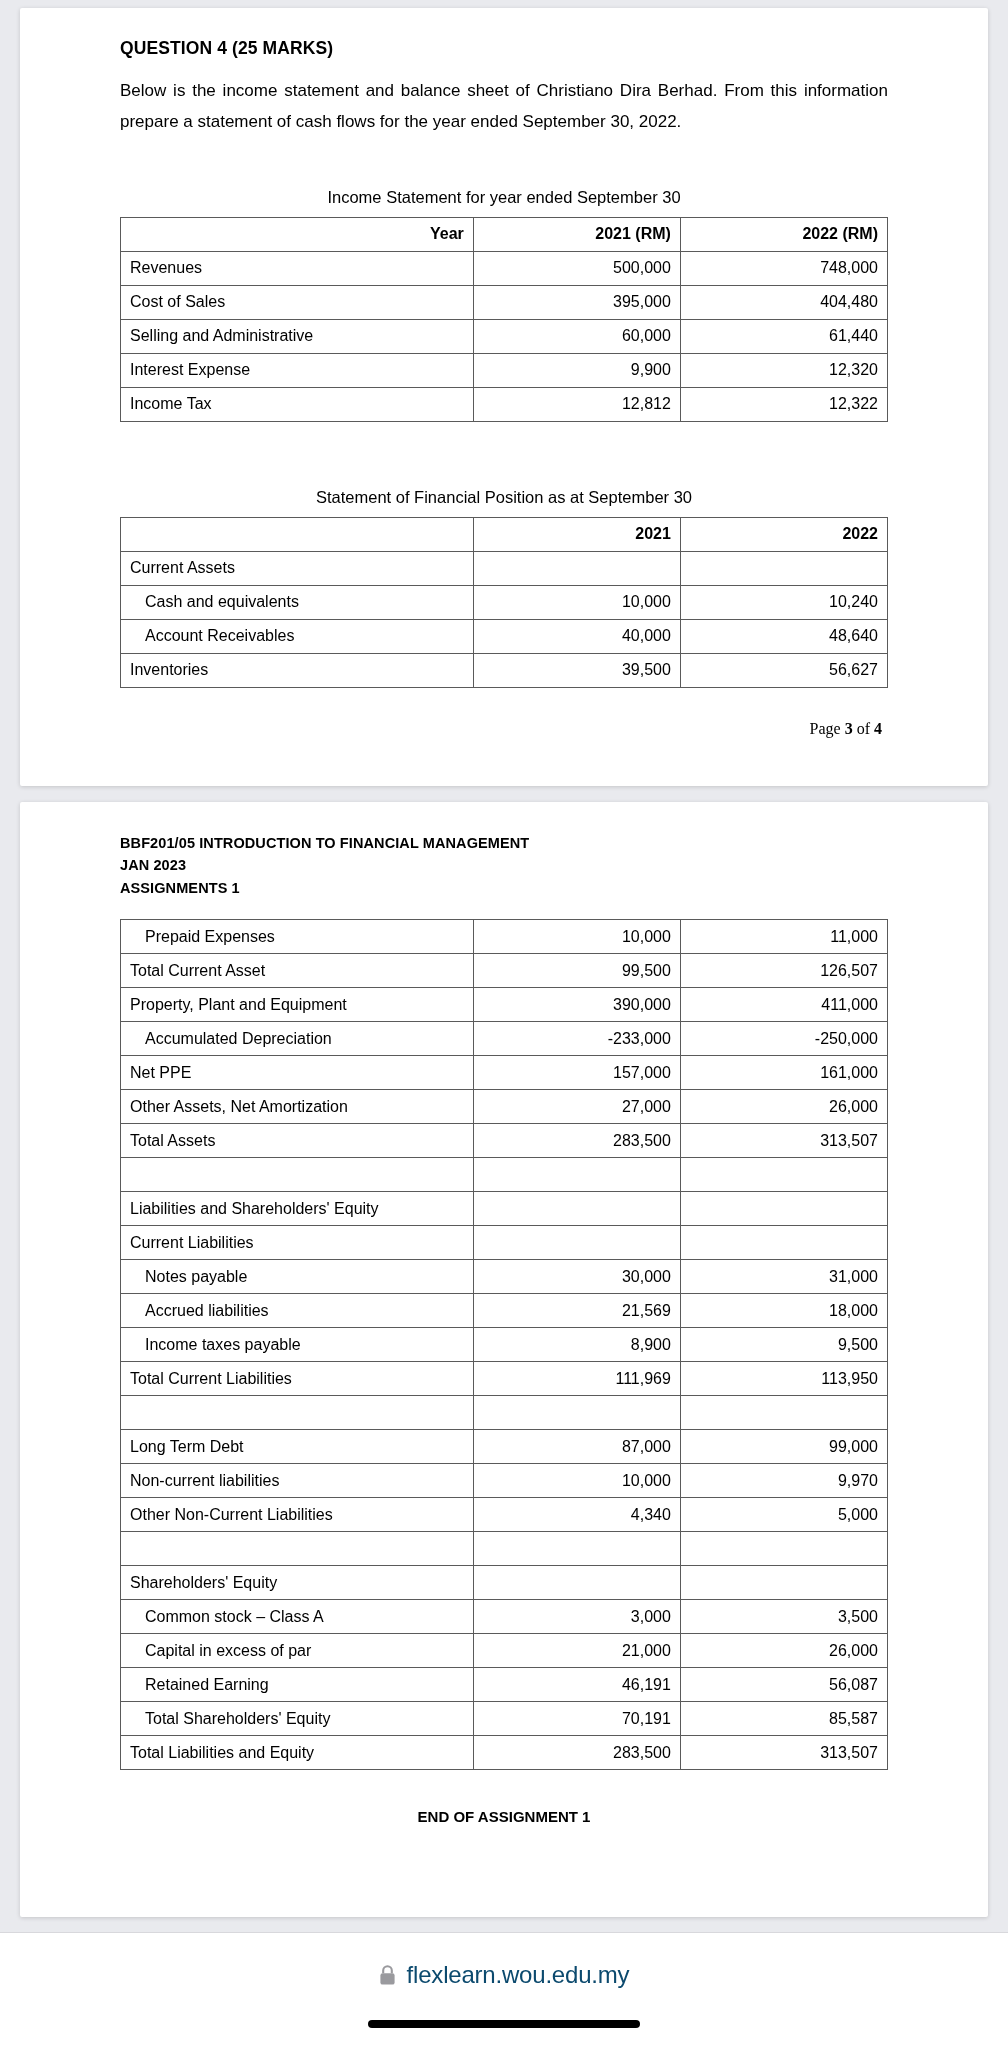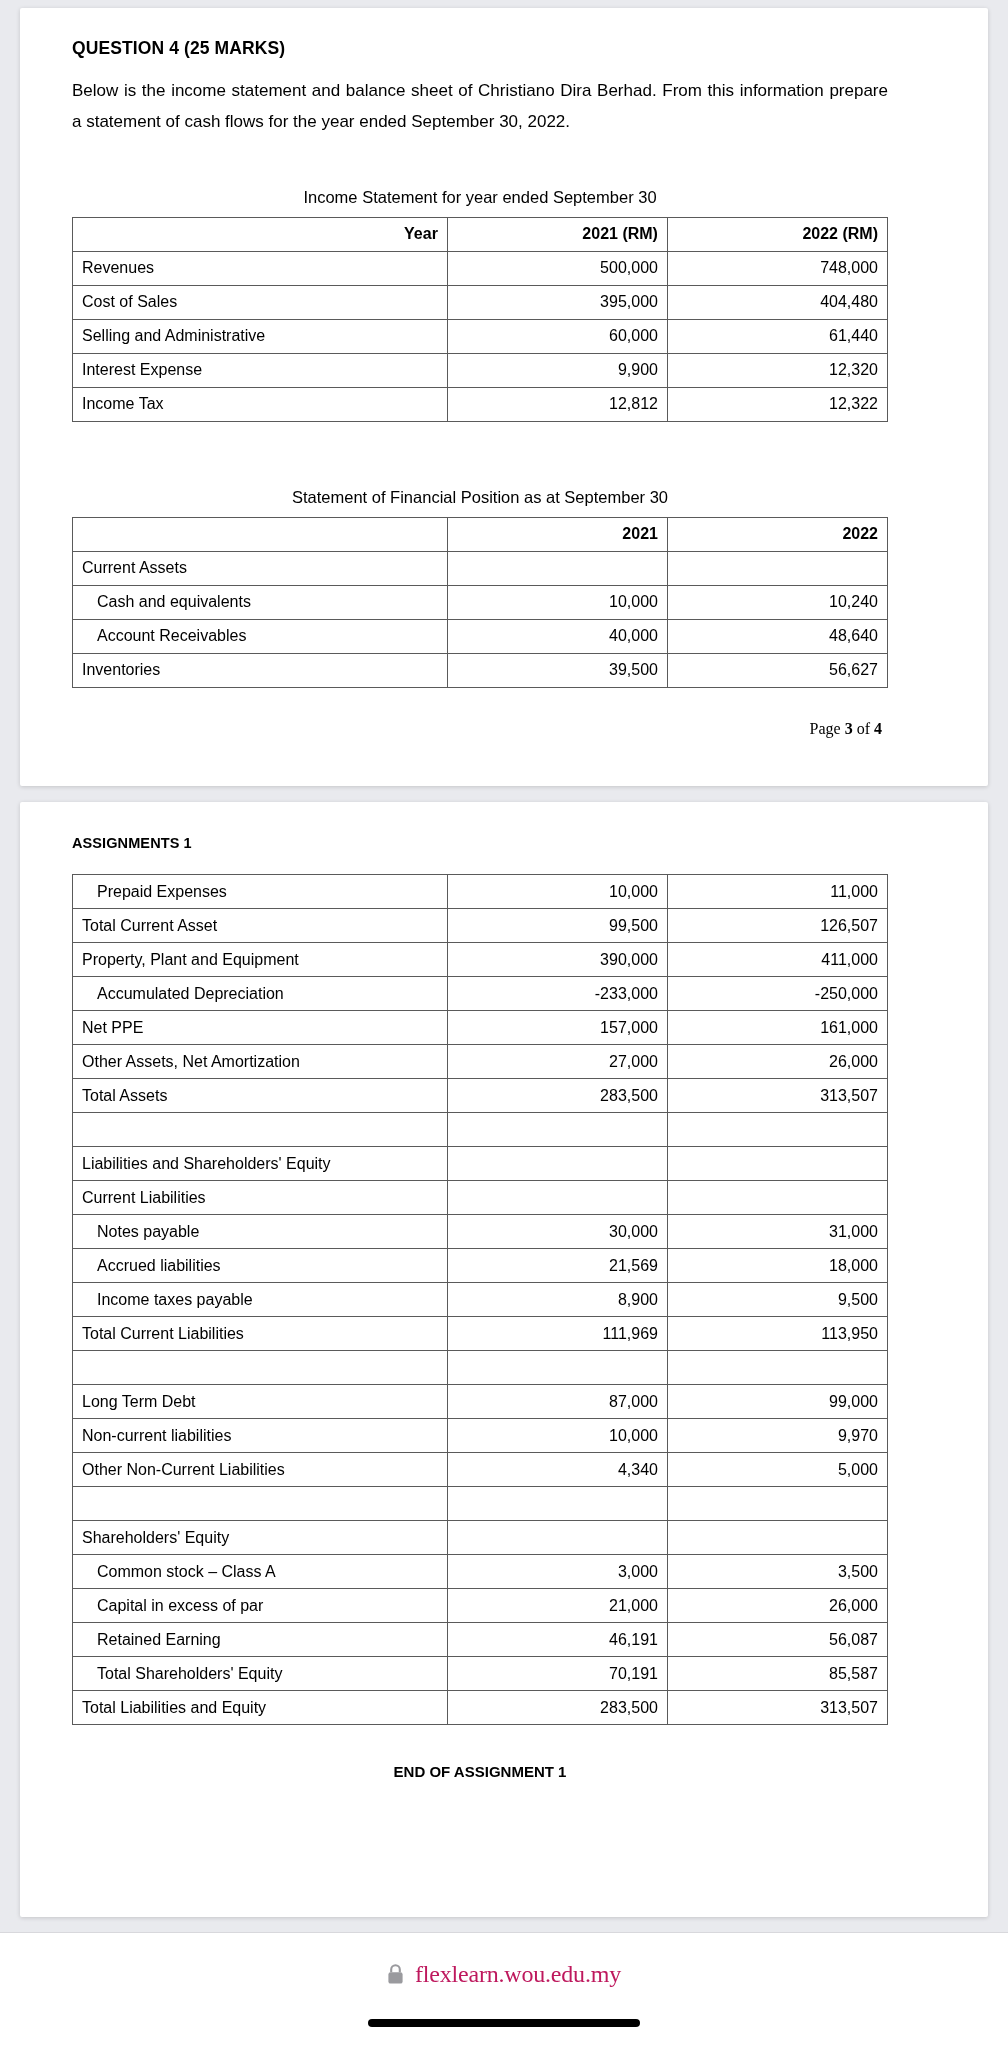--- a/index.html
+++ b/index.html
@@ -38,21 +38,21 @@
     margin: 0 auto;
     width: 968px;
     box-shadow: 0 1px 4px rgba(0,0,0,0.16);
     border-radius: 2px;
   }
 
   .page-1 { height: 778px; padding: 30px 0 0 0; }
   .page-2 { height: 1115px; margin-top: 16px; padding: 30px 0 0 0; }
 
   .inner {
-    padding-left: 52px;
+    padding-left: 100px;
     padding-right: 100px;
   }
 
   
   .q-title {
     font-size: 17.5px;
     font-weight: bold;
     color: #000;
     letter-spacing: 0.1px;
     margin-bottom: 16px;
@@ -143,23 +143,22 @@
   }
   .url-row {
     display: flex;
     align-items: center;
     gap: 11px;
     margin-top: 28px;
   }
   .lock-icon { width: 17px; height: 21px; display: block; }
   .url-text {
     font-size: 24px;
-    color: #be185d;
+    color: #0c4a6e;
     letter-spacing: -0.2px;
-    font-family: Liberation Serif, serif;
   }
   .home-indicator {
     width: 272px;
     height: 8px;
     border-radius: 4px;
     background: #000;
     margin-top: 31px;
   }
 </style>
 </head>
@@ -266,20 +265,22 @@
           <span>Page </span><span class="pnum">3</span><span> of </span><span class="pnum">4</span>
         </div>
 
       </div>
     </div>
 
     <div class="page page-2">
       <div class="inner">
 
         <div class="hdr-block">
+          <div>BBF201/05 INTRODUCTION TO FINANCIAL MANAGEMENT</div>
+          <div>JAN 2023</div>
           <div>ASSIGNMENTS 1</div>
         </div>
 
         <table class="fin">
           <colgroup>
             <col class="col-label">
               <col class="col-year">
               <col class="col-year">
           </colgroup>
           <tbody id="fp2-body">

